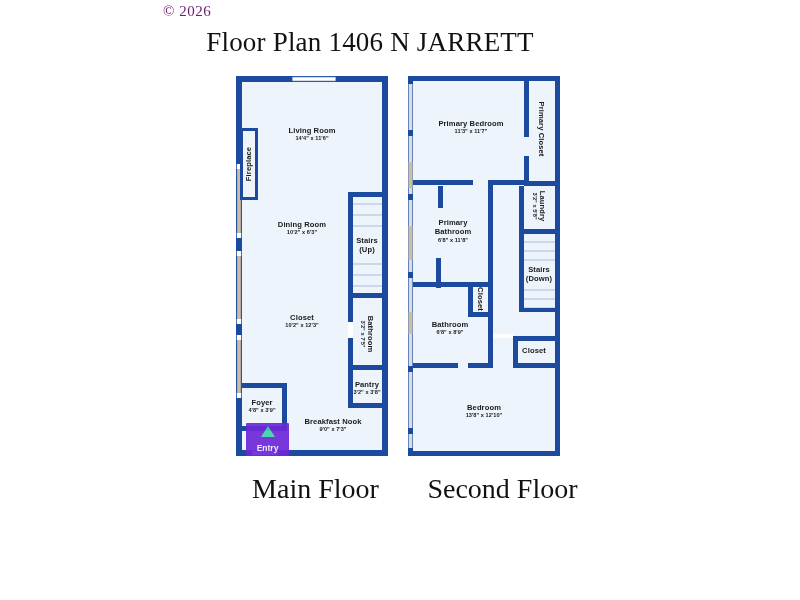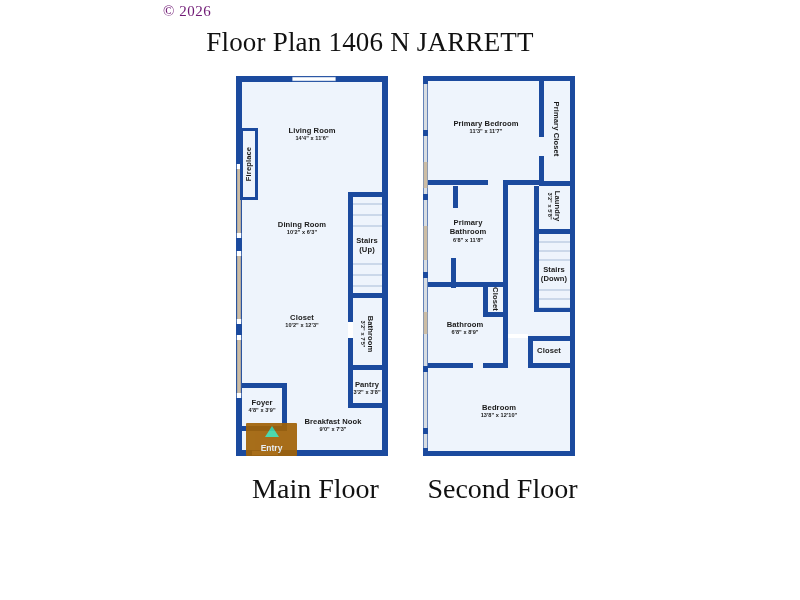--- a/index.html
+++ b/index.html
@@ -56,21 +56,21 @@
   }
   #caption-main  { left: 228px; width: 175px; }
   #caption-second{ left: 410px; width: 185px; }
 
   
   .plan {
     position: absolute;
     top: 76px;
   }
   #plan-main   { left: 236px; width: 152px; height: 416px; }
-  #plan-second { left: 423px; width: 154px; height: 380px; }
+  #plan-second { left: 408px; width: 154px; height: 380px; }
 
   .plan svg { display: block; }
 
   
   .room-label {
     position: absolute;
     text-align: center;
     color: #1a1a1a;
     font-family: "Liberation Sans", sans-serif;
     pointer-events: none;
@@ -98,24 +98,23 @@
   .rot-cw  { transform: translate(-50%,-50%) rotate(90deg); }
   .rot-ccw { transform: translate(-50%,-50%) rotate(-90deg); }
 
   
   .entry-badge {
     position: absolute;
     left: 246px;
     top: 423px;
     width: 43px;
     height: 33px;
-    background: #a16207;
+    background: #6d28d9;
     opacity: 0.92;
     border-radius: 1px;
-    padding-left: 8px;
   }
   .entry-badge .tri {
     position: absolute;
     left: 50%;
     top: 3px;
     transform: translateX(-50%);
     width: 0; height: 0;
     border-left: 7px solid transparent;
     border-right: 7px solid transparent;
     border-bottom: 11px solid #3fd6a8;

